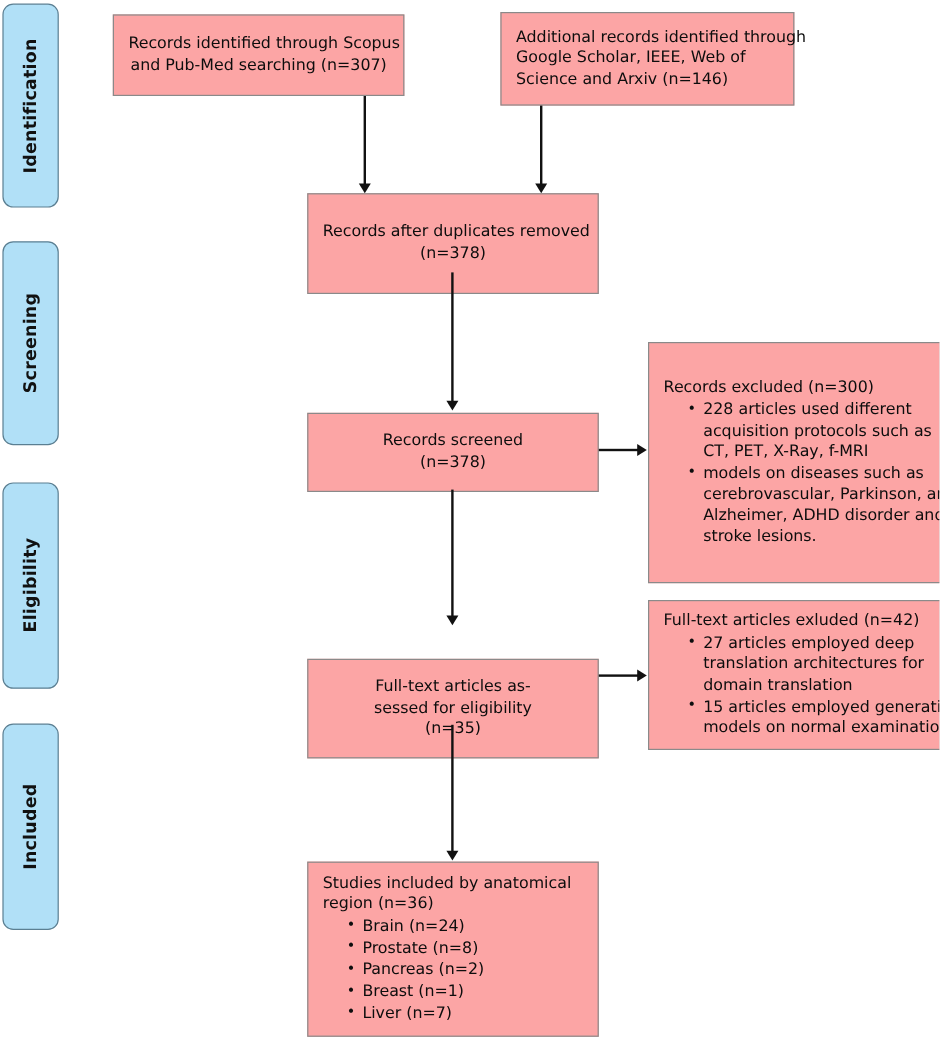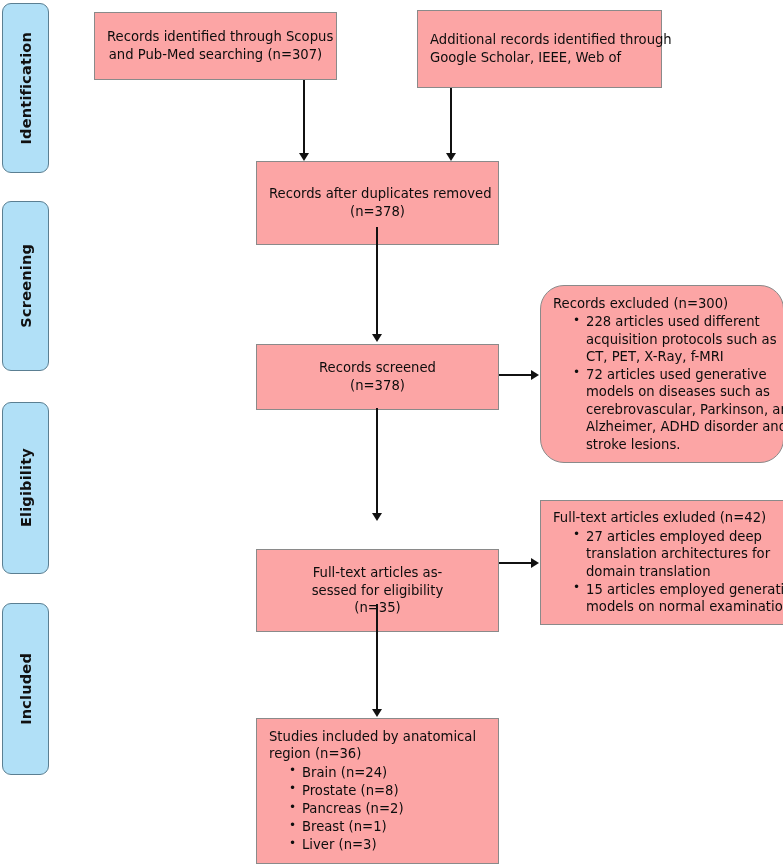--- a/index.html
+++ b/index.html
@@ -143,20 +143,21 @@
     <div class="body">
       <span class="line">Records identified through Scopus</span>
       <span class="line">and Pub-Med searching (n=307)</span>
     </div>
   </div>
 
   <div class="flow-box left" style="left:417px; top:10px; width:245px; height:78px;">
     <div class="body">
       <span class="line">Additional records identified through</span>
       <span class="line">Google Scholar, IEEE, Web of</span>
+      <span class="line">Science and Arxiv (n=146)</span>
     </div>
   </div>
 
   <div class="conn v" style="left:303px; top:80px; height:75px;"></div>
   <div class="arrowhead down" style="left:299px; top:153px;"></div>
 
   <div class="conn v" style="left:450px; top:88px; height:67px;"></div>
   <div class="arrowhead down" style="left:446px; top:153px;"></div>
 
   <div class="flow-box center" style="left:256px; top:161px; width:243px; height:84px;">
@@ -172,31 +173,30 @@
   <div class="flow-box center" style="left:256px; top:344px; width:243px; height:66px;">
     <div class="body">
       <span class="line">Records screened</span>
       <span class="line">(n=378)</span>
     </div>
   </div>
 
   <div class="conn h" style="left:499px; top:374px; width:34px;"></div>
   <div class="arrowhead right" style="left:531px; top:370px;"></div>
 
-  <div class="flow-box left" style="left:540px; top:285px; width:244px; height:178px;border-radius:24px;">
+  <div class="flow-box left" style="left:540px; top:285px; width:244px; height:201px;">
     <div class="body">
       <span class="line">Records excluded (n=300)</span>
       <ul class="bullets tight">
         <li>
           <span class="line">228 articles used different</span>
           <span class="line">acquisition protocols such as</span>
           <span class="line">CT, PET, X-Ray, f-MRI</span>
         </li>
         <li>
-          <span class="line">72 articles used generative</span>
           <span class="line">models on diseases such as</span>
           <span class="line">cerebrovascular, Parkinson, and</span>
           <span class="line">Alzheimer, ADHD disorder and</span>
           <span class="line">stroke lesions.</span>
         </li>
       </ul>
     </div>
   </div>
 
   <div class="conn v" style="left:376px; top:408px; height:106px;"></div>
@@ -244,19 +244,19 @@
         <li>
           <span class="line">Prostate (n=8)</span>
         </li>
         <li>
           <span class="line">Pancreas (n=2)</span>
         </li>
         <li>
           <span class="line">Breast (n=1)</span>
         </li>
         <li>
-          <span class="line">Liver (n=3)</span>
+          <span class="line">Liver (n=7)</span>
         </li>
       </ul>
     </div>
   </div>
 
 </div>
 
 </body></html>

